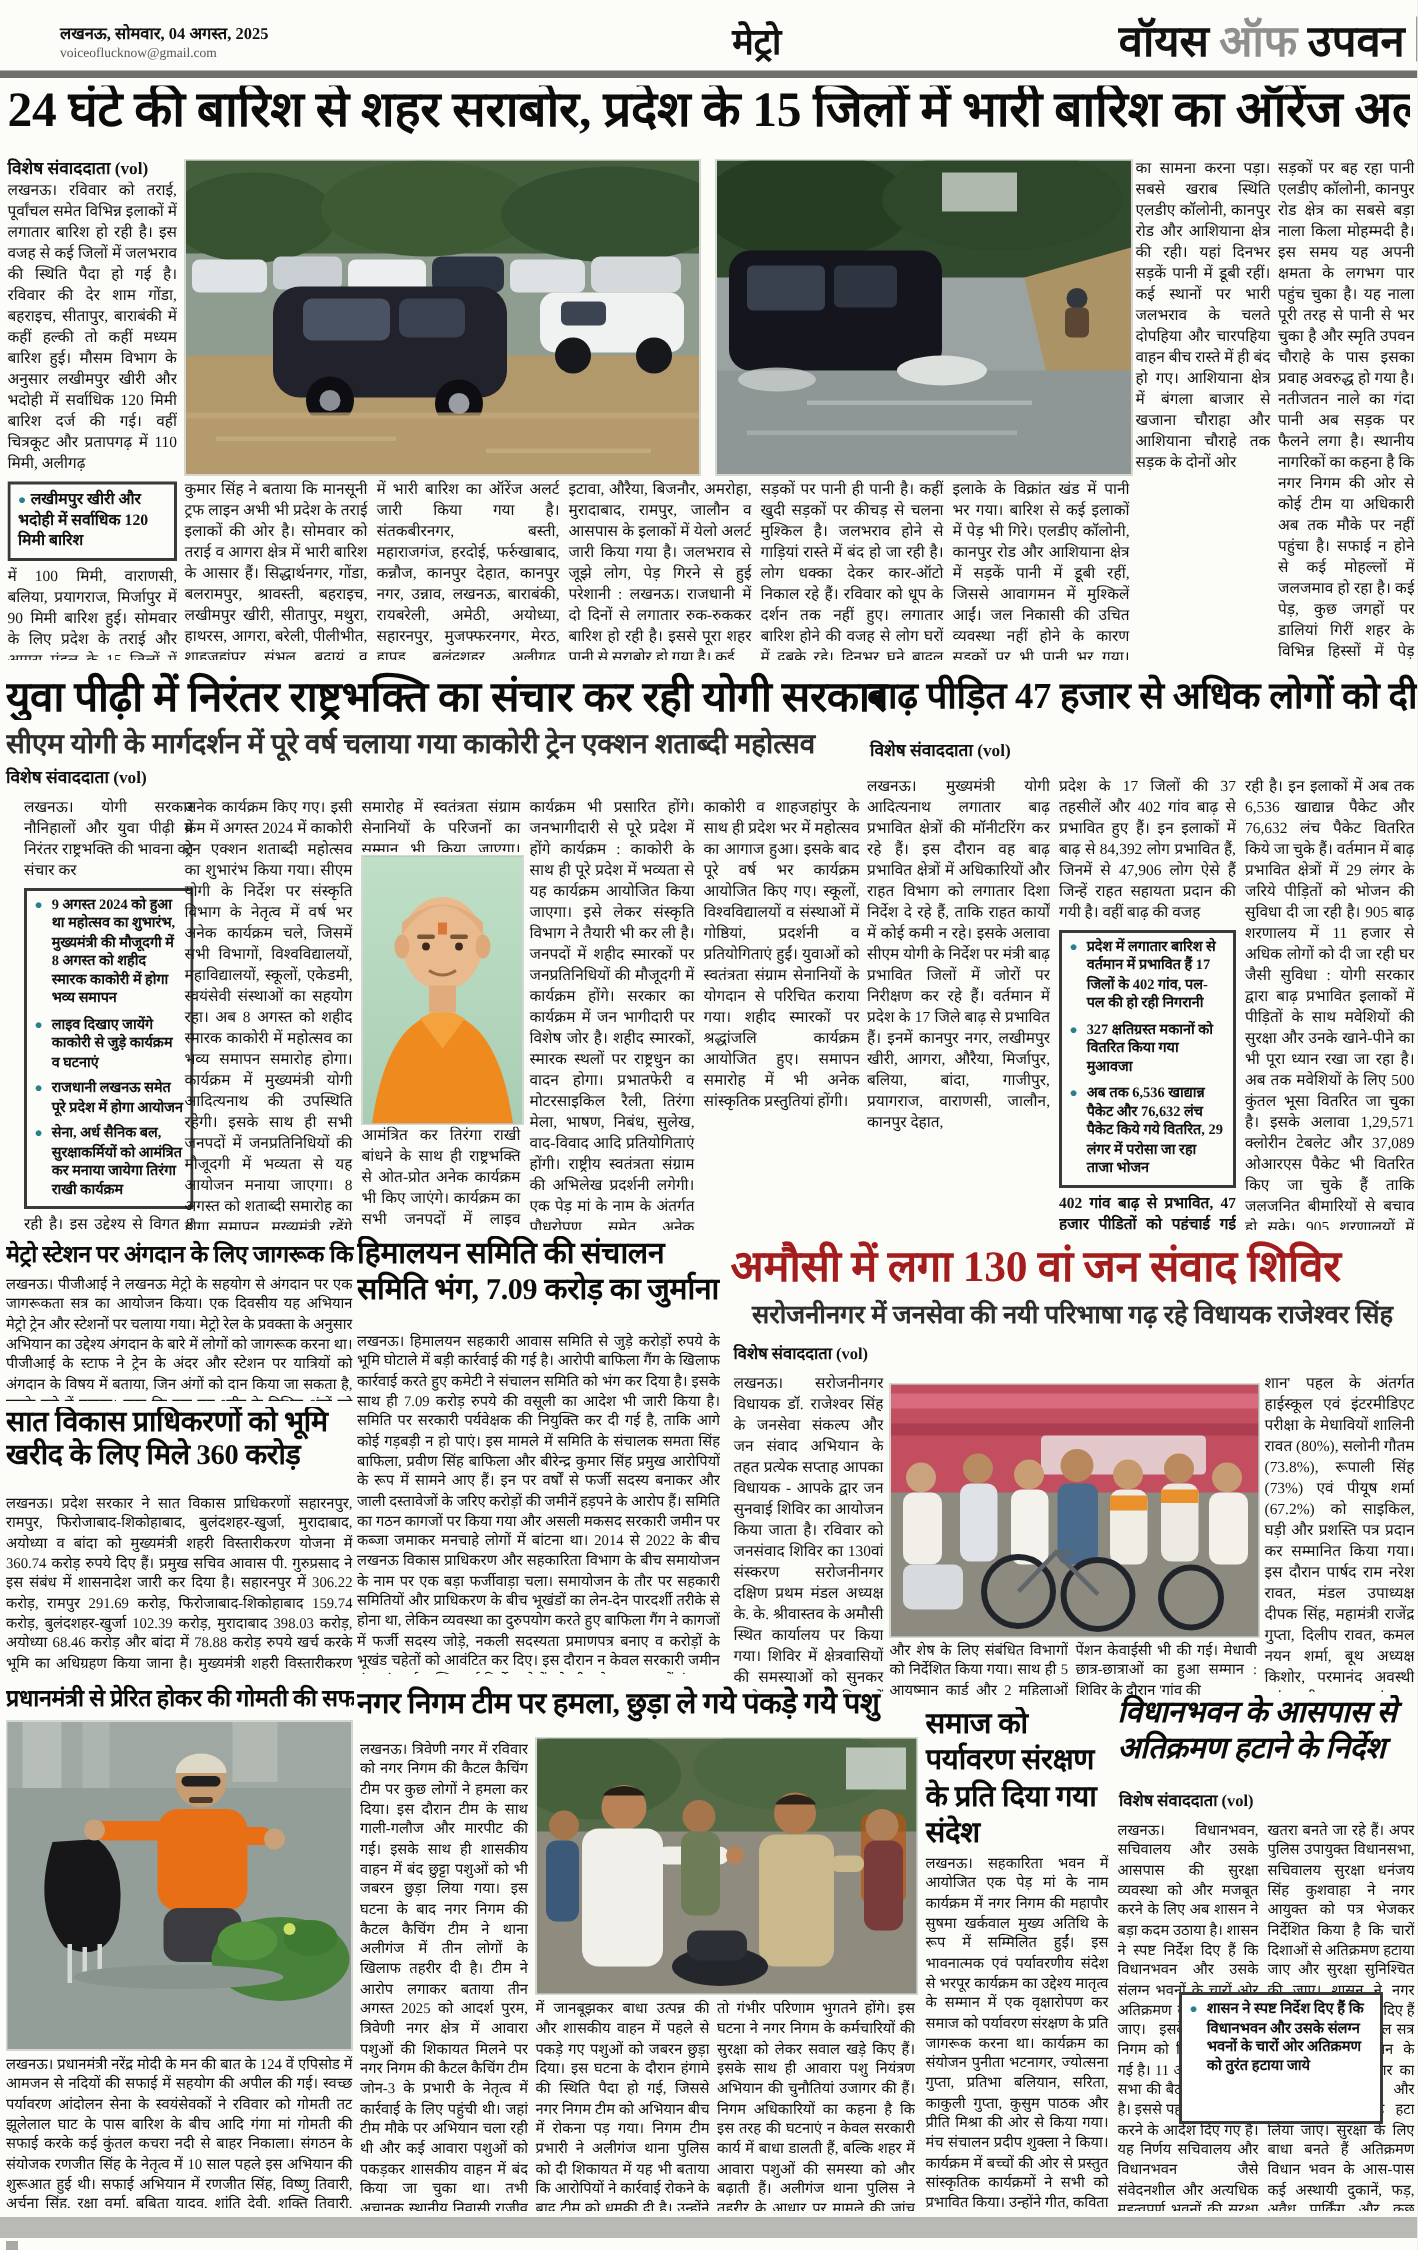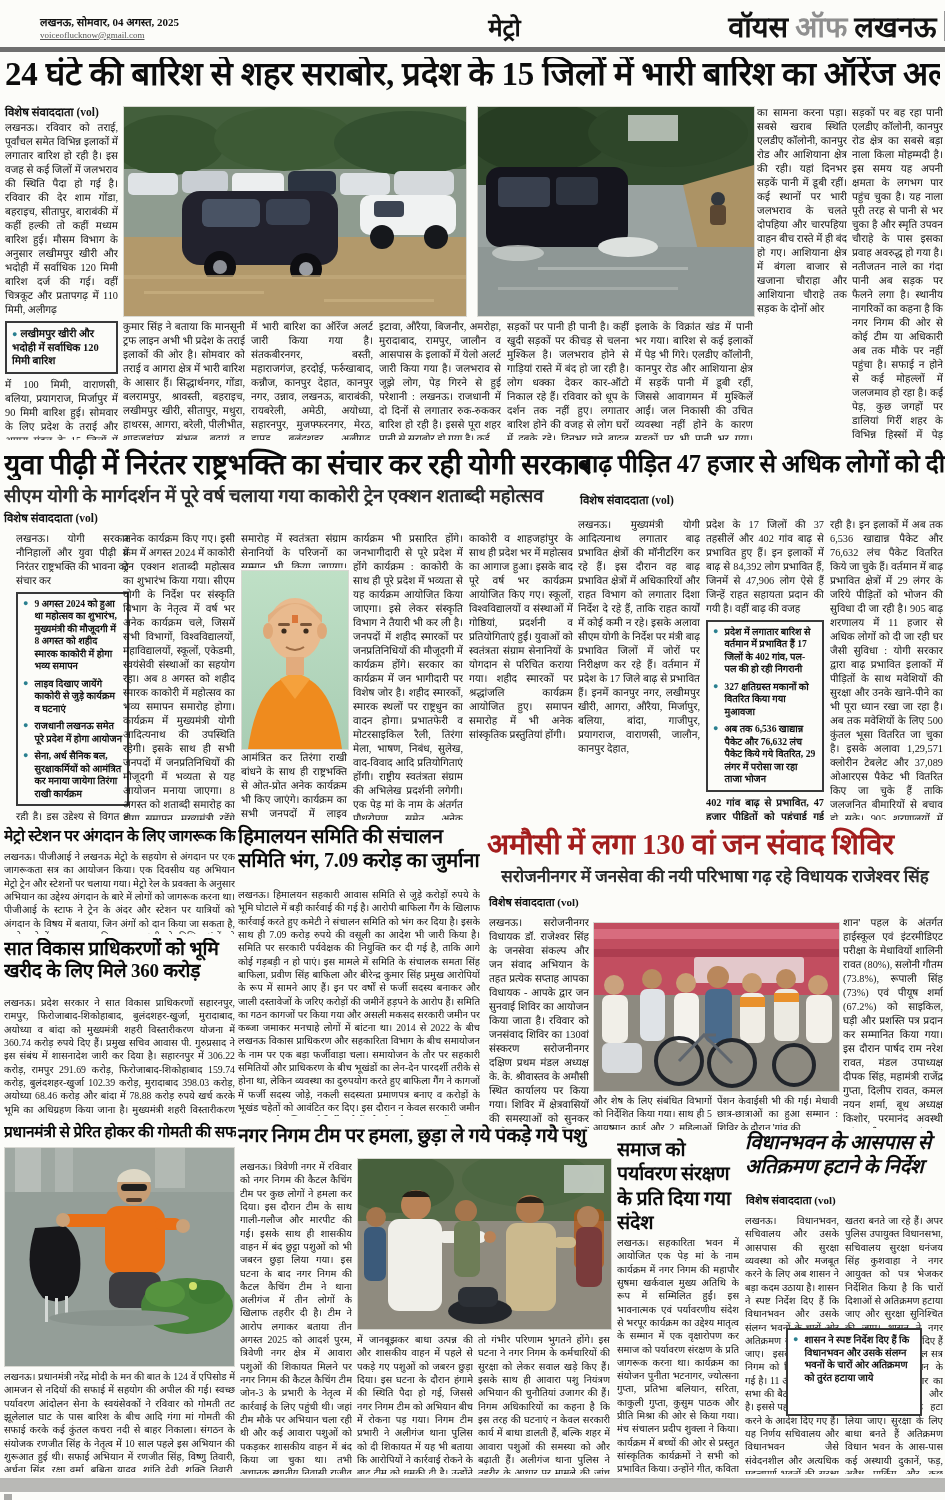--- a/index.html
+++ b/index.html
@@ -20,26 +20,26 @@
   .red{color:#a31d1d;}
   .bottombar{background:#b9b9b6;}
 </style>
 </head>
 <body>
 
 <div class="page">
 
   <div class="abs" style="left:0;top:0;width:945px;height:47px;margin-left:32px;">
     <div class="abs" style="left:8px;top:14px;font-size:11px;font-weight:bold;">लखनऊ, सोमवार, 04 अगस्त, 2025</div>
-    <div class="abs" style="left:8px;top:30px;font-size:9px;color:#555;text-decoration:underline;">voiceoflucknow@gmail.com</div>
+    <div class="abs" style="left:8px;top:30px;font-size:9px;color:#555;">voiceoflucknow@gmail.com</div>
     <div class="abs" style="left:0;top:10px;width:945px;text-align:center;font-size:24px;font-weight:bold;">मेट्रो</div>
     <div class="abs" style="right:10px;top:6px;font-size:29px;font-weight:bold;display:flex;align-items:center;gap:7px;">
       <span>वॉयस</span>
       <span style="color:#8f8f8f;">ऑफ</span>
-      <span>लखनऊ</span>
+      <span>उपवन</span>
       <span style="display:inline-block;width:2px;height:30px;background:#999;"></span>
       <span style="color:#3c3c3c;">3</span>
     </div>
   </div>
   <div class="abs rule" style="left:0;top:47px;width:945px;height:5px;"></div>
 
   <div class="abs headline" style="left:5px;top:57px;width:935px;height:45px;font-size:33px;line-height:1.08;white-space:nowrap;overflow:hidden;">24 घंटे की बारिश से शहर सराबोर, प्रदेश के 15 जिलों में भारी बारिश का ऑरेंज अलर्ट</div>
   <div class="abs byline" style="left:5px;top:104px;">विशेष संवाददाता (vol)</div>
 
   <div class="col" style="left:5px;top:121px;width:113px;height:319px;">

